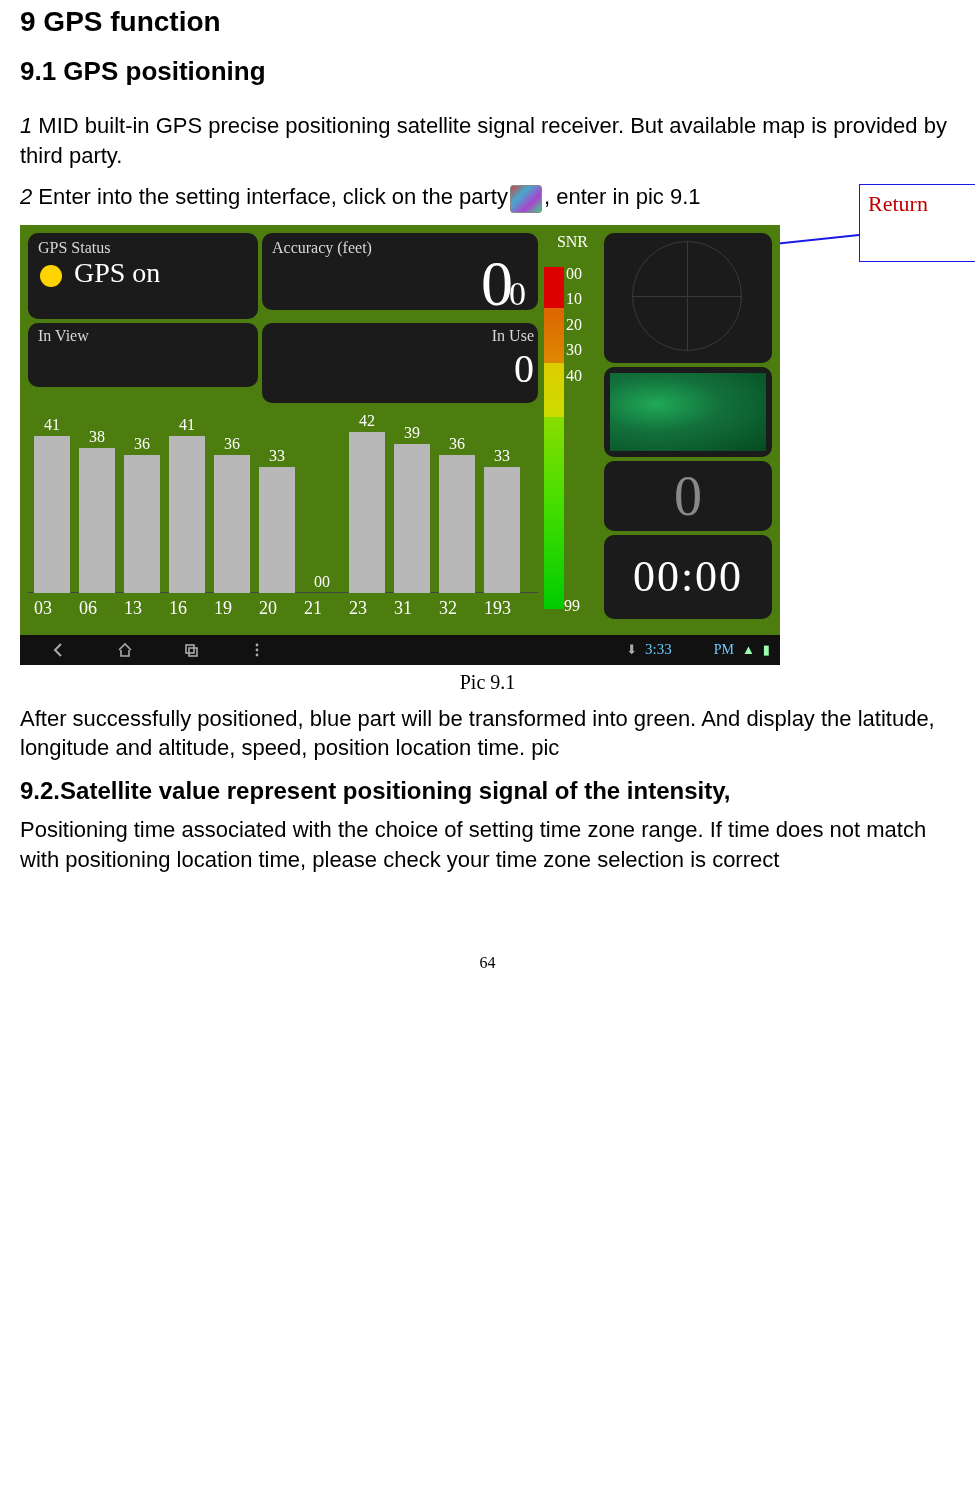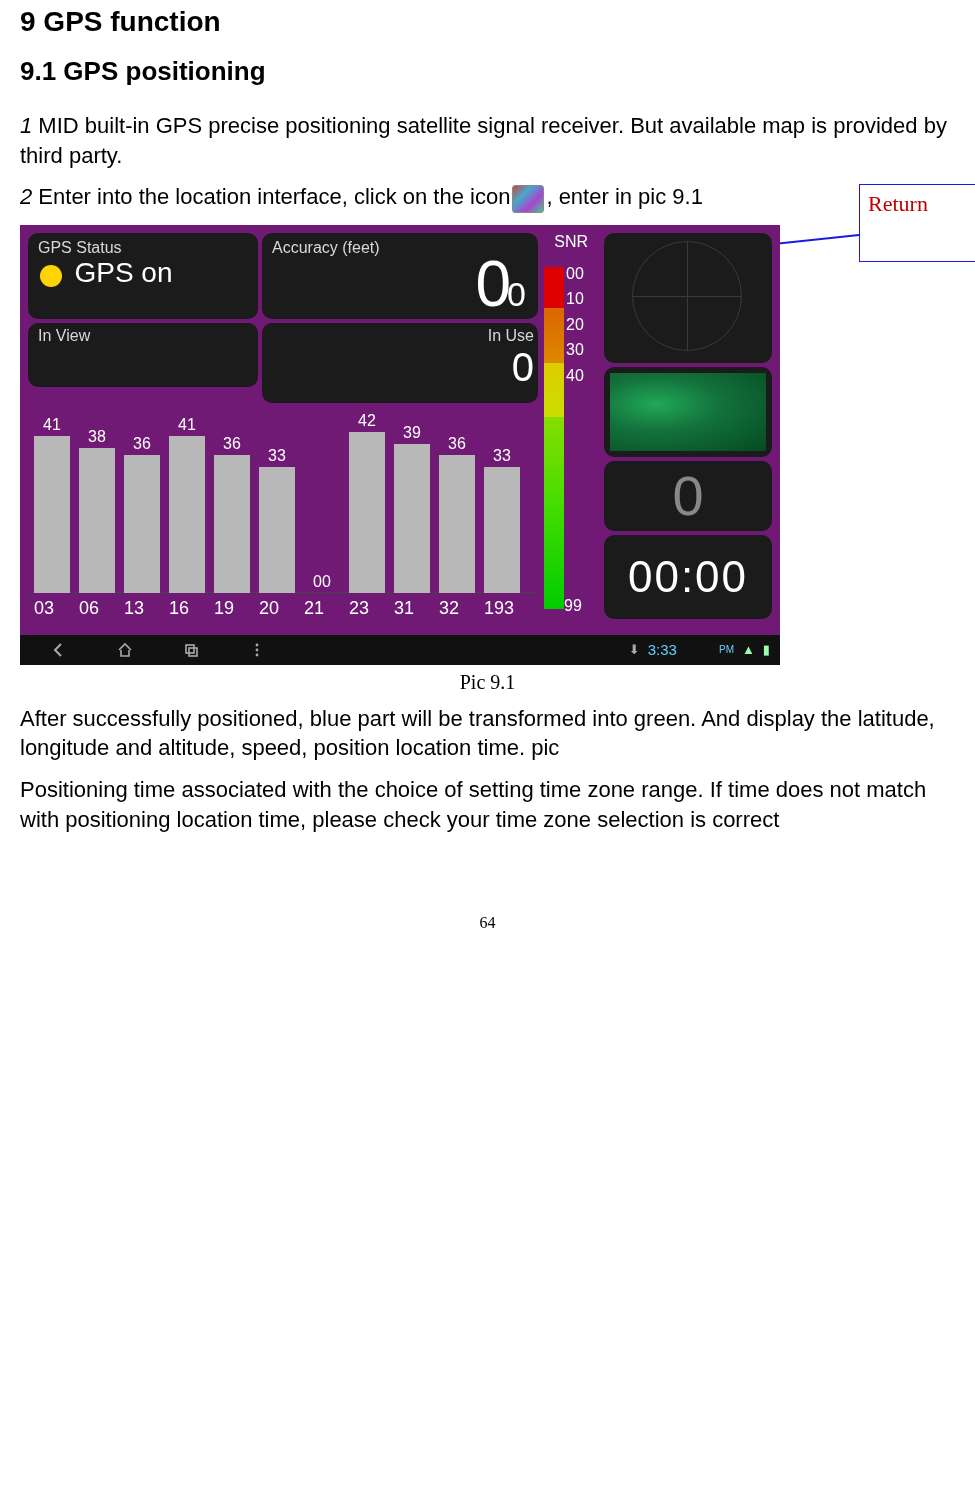--- a/index.html
+++ b/index.html
@@ -23,21 +23,21 @@
     width: 120px; height: 78px; border: 1.5px solid #1a1ae6;
     padding: 6px 8px; background: #fff;
     font-family: "Times New Roman", serif; font-size: 22px; color: #c00000;
   }
   .return-line {
     position: absolute; background: #1a1ae6; height: 1.5px;
     width: 150px; top: 228px; right: 116px; transform: rotate(-6deg); transform-origin: right center;
   }
 
   
-  .shot { width: 760px; height: 440px; background: #701a75; position: relative; margin: 4px 0 4px 0; overflow: hidden; font-family: Liberation Sans, sans-serif; }
+  .shot { width: 760px; height: 440px; background: #4d7c0f; position: relative; margin: 4px 0 4px 0; overflow: hidden; font-family: Liberation Serif, serif; }
   .panel { position: absolute; background: #1b1b1b; border-radius: 10px; }
   .panel-label { color: #d8d8d8; font-size: 16px; padding: 6px 10px 0 10px; }
   .gps-dot { display:inline-block; width:22px; height:22px; background:#ffd400; border-radius:50%; margin:6px 8px 0 12px; vertical-align:middle; }
   .gps-ontext { color:#fff; font-size:28px; vertical-align:middle; }
 
   .big0 { color:#fff; font-size:64px; letter-spacing:-4px; position:absolute; right:16px; top:14px; }
   .big0 .sub0 { font-size:34px; vertical-align: baseline; }
 
   .inview-num, .inuse-num { color:#fff; font-size:40px; }
   .side-label { color:#d8d8d8; font-size:16px; }
@@ -63,55 +63,55 @@
   .map-inner { position:absolute; inset:6px; background: radial-gradient(ellipse at 30% 40%, #2c6 0%, #184 40%, #052 100%); opacity:.8; }
 
   .bigzero { position:absolute; right:8px; top:236px; width:168px; height:70px; background:#1b1b1b; border-radius:10px; color:#888; font-size:56px; text-align:center; line-height:70px; }
   .clock { position:absolute; right:8px; top:310px; width:168px; height:84px; background:#1b1b1b; border-radius:10px; color:#fff; font-size:44px; text-align:center; line-height:84px; letter-spacing:2px; }
 
   .navbar { position:absolute; left:0; right:0; bottom:0; height:30px; background:#111; display:flex; align-items:center; color:#aaa; font-size:13px; }
   .nav-left { display:flex; gap:44px; padding-left:28px; }
   .nav-glyph { width:22px; height:22px; display:flex; align-items:center; justify-content:center; }
   .nav-right { margin-left:auto; display:flex; align-items:center; gap:8px; padding-right:10px; }
   .time333 { color:#6cf; font-size:15px; }
-  .pm { color:#6cf; font-size:10px; margin-left:2px;padding-left:32px; }
+  .pm { color:#6cf; font-size:14px; margin-left:2px;padding-left:32px; }
   .wifi, .batt { color:#9fa; }
 </style>
 </head>
 <body>
 
 <div class="page">
 
   <h1 class="sec">9 GPS function</h1>
   <h2 class="sub">9.1 GPS positioning</h2>
 
   <p class="body">
     <span class="ital">1</span><span> MID built-in GPS precise positioning satellite signal receiver. But available map is provided by third party.</span>
   </p>
 
   <p class="body">
-    <span class="ital">2</span><span> Enter into the location interface, click on the icon</span><span class="inline-icon"></span><span>, enter in pic 9.1</span>
+    <span class="ital">2</span><span> Enter into the setting interface, click on the party</span><span class="inline-icon"></span><span>, enter in pic 9.1</span>
   </p>
 
   <div class="return-box">
     <span>Return</span>
   </div>
   <div class="return-line"></div>
 
   <div class="shot">
 
     <div class="panel" style="left:8px; top:8px; width:230px; height:86px;">
       <div class="panel-label">GPS Status</div>
       <div>
         <span class="gps-dot"></span>
         <span class="gps-ontext">GPS on</span>
       </div>
     </div>
 
-    <div class="panel" style="left:242px; top:8px; width:276px; height:86px;">
+    <div class="panel" style="left:242px; top:8px; width:276px; height:77px;">
       <div class="panel-label">Accuracy (feet)</div>
       <div class="big0">
         <span>0</span><span class="sub0">0</span>
       </div>
     </div>
 
     <div class="panel" style="left:8px; top:98px; width:230px; height:64px; padding:4px 10px;">
       <div class="side-label">In View</div>
     </div>
 
@@ -217,17 +217,18 @@
         <span class="wifi">▲</span>
         <span class="batt">▮</span>
       </div>
     </div>
   </div>
 
   <div class="caption">Pic 9.1</div>
 
   <p class="body">After successfully positioned, blue part will be transformed into green. And display the latitude, longitude and altitude, speed, position location time. pic</p>
 
+  <h2 class="sub2"><span>9.2.Satellite value represent positioning signal of the intensity</span>,</h2>
 
   <p class="body">Positioning time associated with the choice of setting time zone range. If time does not match with positioning location time, please check your time zone selection is correct</p>
 
   <div class="pagenum">64</div>
 </div>
 
 </body></html>

